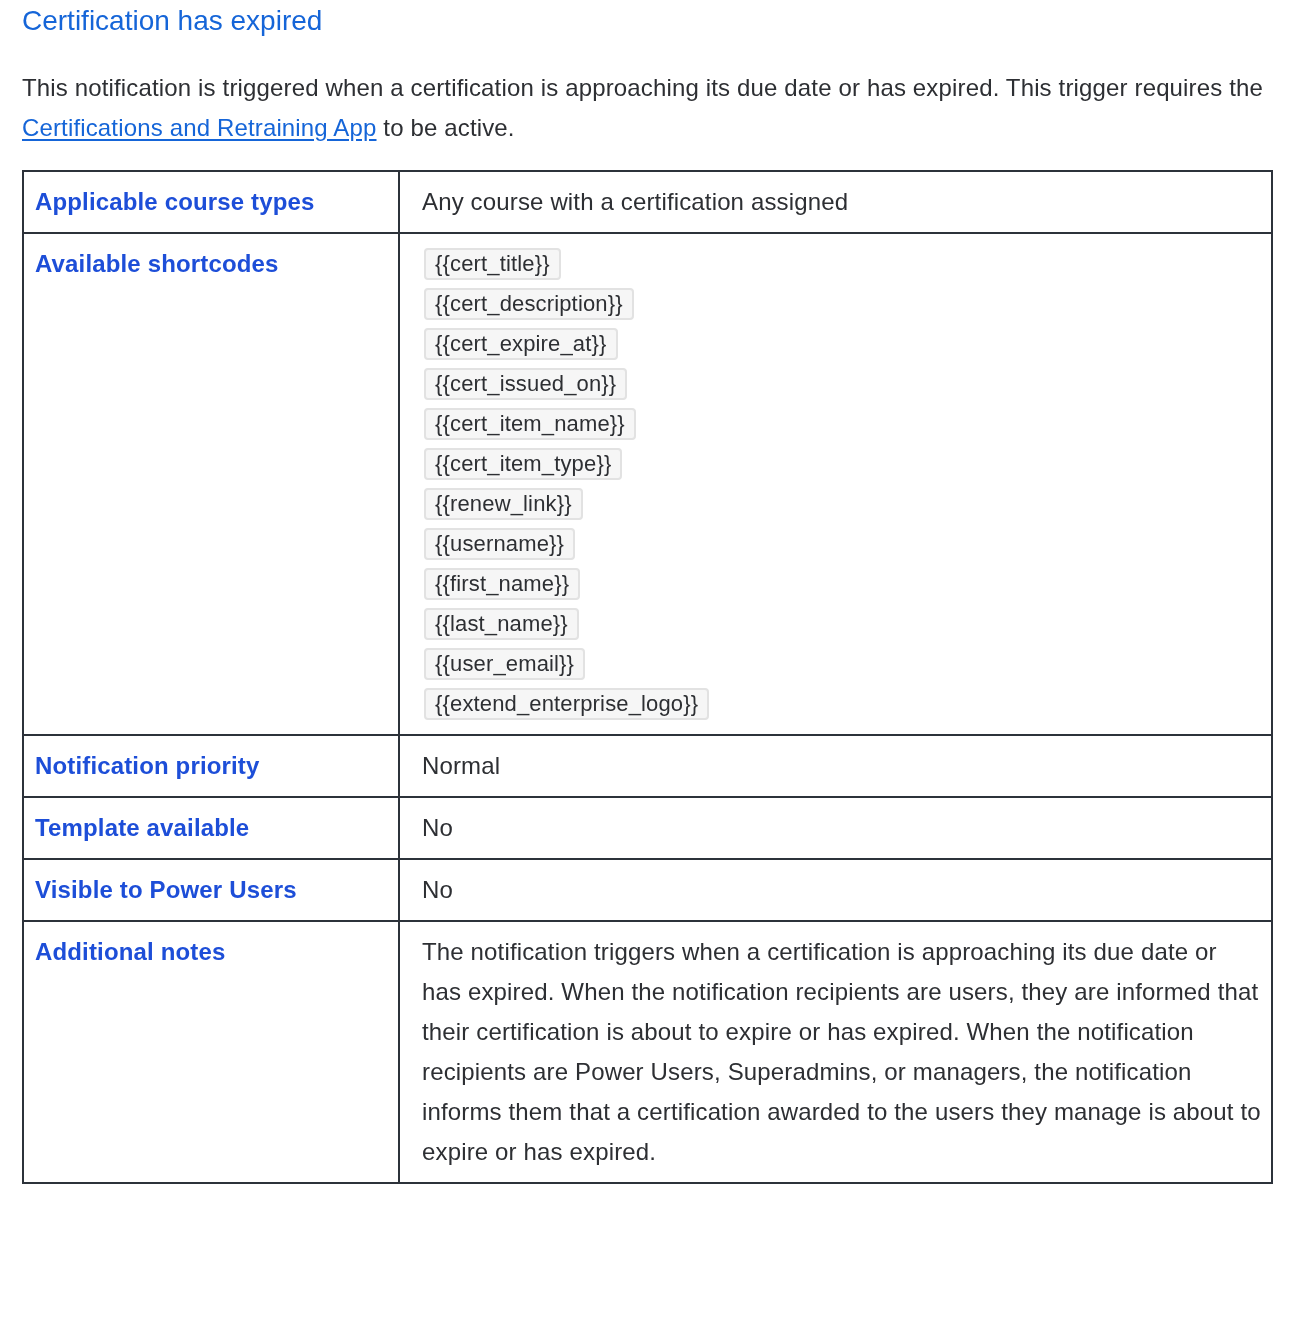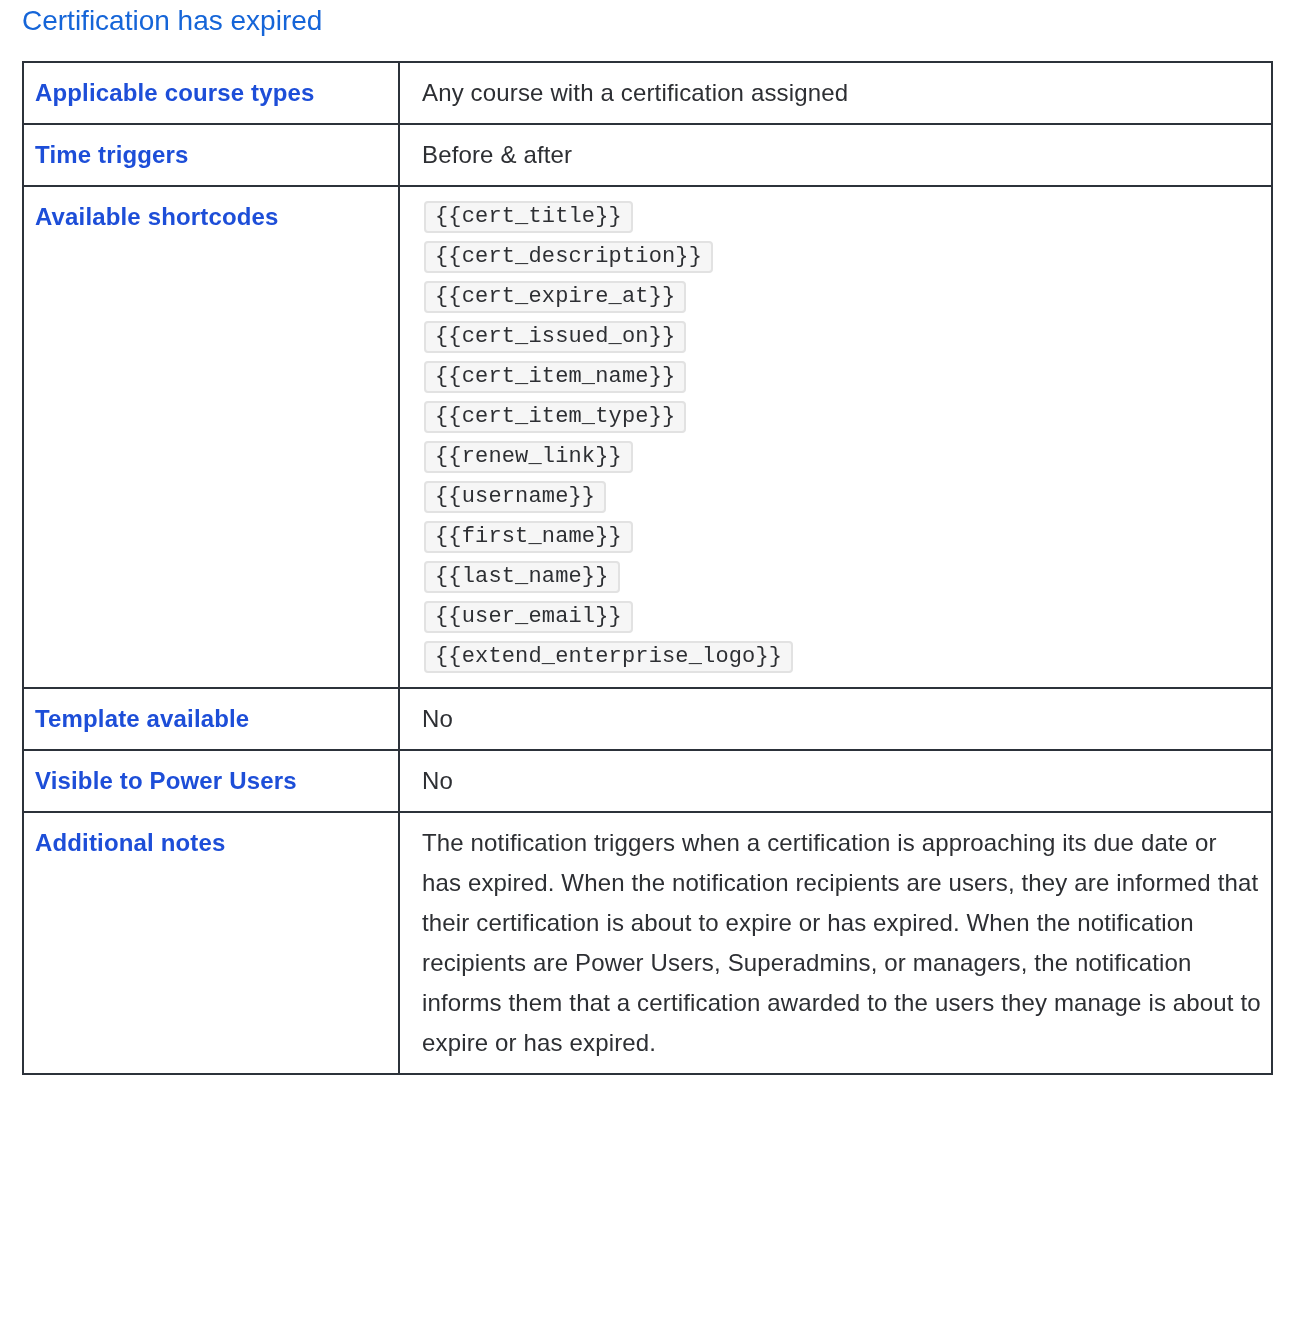--- a/index.html
+++ b/index.html
@@ -31,47 +31,44 @@
     vertical-align: top;
     font-size: 24px; line-height: 40px;
     padding: 10px 12px 10px 11px;
     letter-spacing: 0.15px;
   }
   table.info td.label { width: 351px; font-weight: bold; color: #1d4ed8; }
   table.info td.value { color: #2d2f33; padding-left: 22px; padding-right: 10px; }
   .codes { padding-top: 3px; padding-bottom: 3px; }
   .code-line { height: 40px; display: flex; align-items: center; }
   code.sc {
-    font-family: Liberation Mono, monospace;
+    font-family: Liberation Sans, sans-serif;
     font-size: 22px; line-height: 28px;
     color: #2d2f33;
     background: #f6f6f6;
     border: 2px solid #e2e2e2;
     border-radius: 4px;
     padding: 0 9px 0 9px;
     margin-left: 2px;
   }
   .notes { line-height: 40px; margin-left: 8px; }
 </style>
 </head>
 <body>
 
 <div class="wrap">
   <h3 class="title">Certification has expired</h3>
 
+  <p class="intro"><span>This notification is triggered when a certification is approaching its due date or has expired. This trigger requires the </span><a href="#">Certifications and Retraining App</a><span> to be active.</span></p>
 
   <table class="info">
     <tbody>
       <tr>
         <td class="label">Applicable course types</td>
         <td class="value">Any course with a certification assigned</td>
-      </tr>
-      <tr>
-        <td class="label">Time triggers</td>
-        <td class="value">Before &amp; after</td>
       </tr>
       <tr>
         <td class="label">Available shortcodes</td>
         <td class="value codes">
           <div class="code-line">
               <code class="sc">{{cert_title}}</code>
             </div>
           <div class="code-line">
               <code class="sc">{{cert_description}}</code>
             </div>
@@ -101,20 +98,24 @@
             </div>
           <div class="code-line">
               <code class="sc">{{user_email}}</code>
             </div>
           <div class="code-line">
               <code class="sc">{{extend_enterprise_logo}}</code>
             </div>
         </td>
       </tr>
       <tr>
+        <td class="label">Notification priority</td>
+        <td class="value">Normal</td>
+      </tr>
+      <tr>
         <td class="label">Template available</td>
         <td class="value">No</td>
       </tr>
       <tr>
         <td class="label">Visible to Power Users</td>
         <td class="value">No</td>
       </tr>
       <tr>
         <td class="label">Additional notes</td>
         <td class="value notes">The notification triggers when a certification is approaching its due date or has expired. When the notification recipients are users, they are informed that their certification is about to expire or has expired. When the notification recipients are Power Users, Superadmins, or managers, the notification informs them that a certification awarded to the users they manage is about to expire or has expired.</td>

